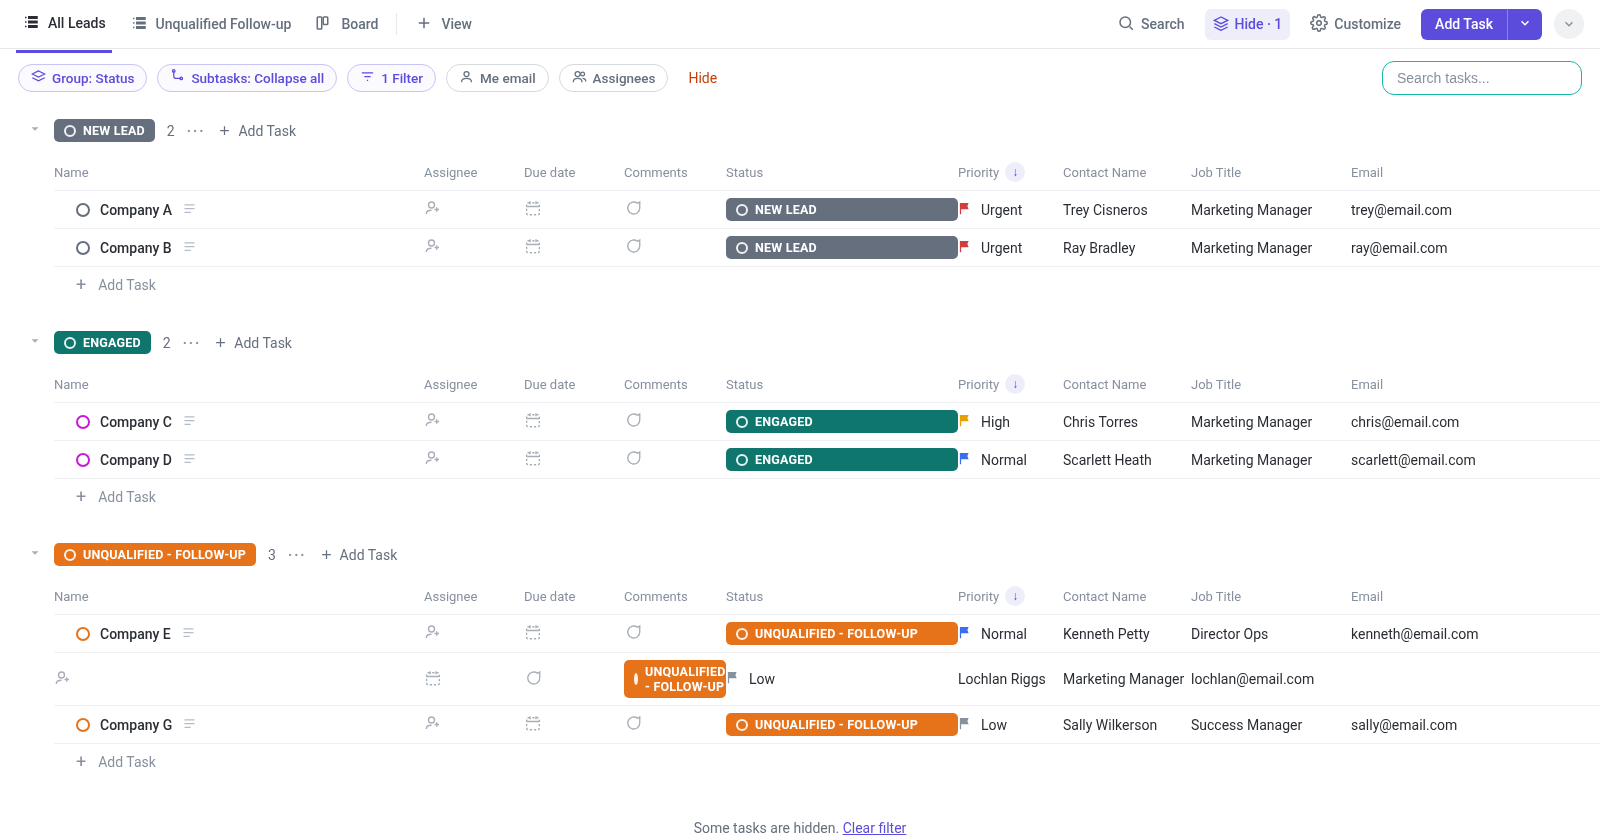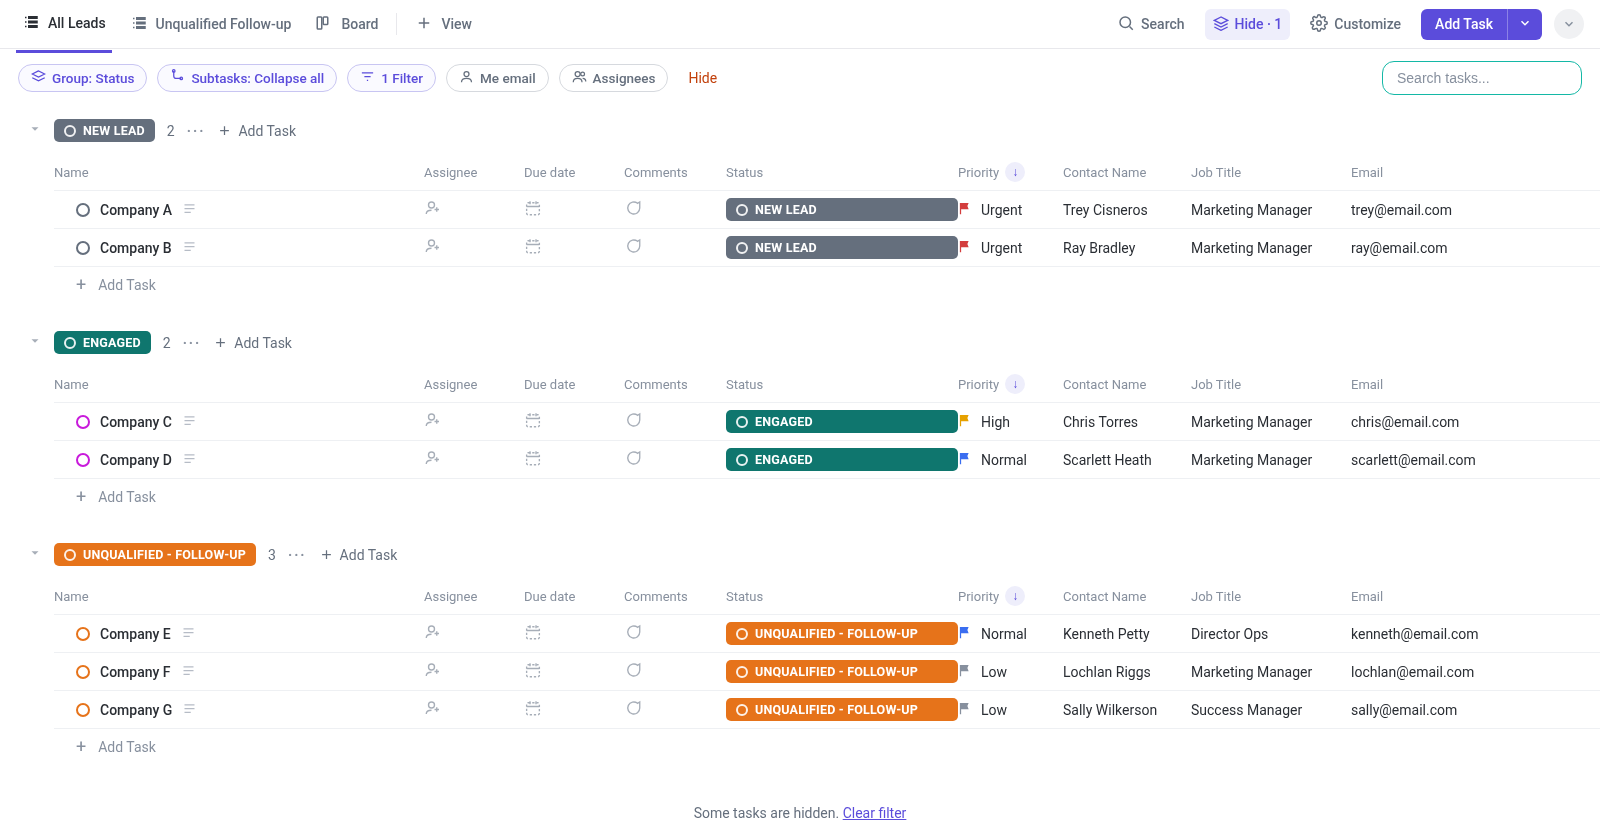--- a/index.html
+++ b/index.html
@@ -571,27 +571,20 @@
         <span><svg viewBox="0 0 24 24" fill="currentColor">
                 <path d="M5 3h12l-2 5 2 5H5v8H3V3z"></path>
               </svg></span>
         <span style="color:#2a2e34">Normal</span>
       </div>
       <div>Kenneth Petty</div>
       <div>Director Ops</div>
       <div>kenneth@email.com</div>
     </div>
     <div class="trow">
-      <div class="name-cell">
-        <span class="ring orange"></span>
-        <span class="name">Company F</span>
-        <span class="desc-ic"><svg viewBox="0 0 24 24" width="15" height="15" fill="none" stroke="currentColor" stroke-width="2">
-                <path d="M4 6h16M4 12h16M4 18h10"></path>
-              </svg></span>
-      </div>
       <div class="icon-cell"><svg viewBox="0 0 24 24" width="18" height="18" fill="none" stroke="currentColor" stroke-width="1.8">
               <circle cx="10" cy="8" r="4"></circle>
               <path d="M3 20c0-3.5 3-5 7-5"></path>
               <path d="M17 11v6M14 14h6"></path>
             </svg></div>
       <div class="icon-cell"><svg viewBox="0 0 24 24" width="18" height="18" fill="none" stroke="currentColor" stroke-width="1.8" stroke-dasharray="3 2.5">
               <rect x="3.5" y="5" width="17" height="16" rx="2"></rect>
               <path d="M3.5 10h17M8 3v4M16 3v4" stroke-dasharray="0"></path>
             </svg></div>
       <div class="icon-cell"><svg viewBox="0 0 24 24" width="18" height="18" fill="none" stroke="currentColor" stroke-width="1.8">

